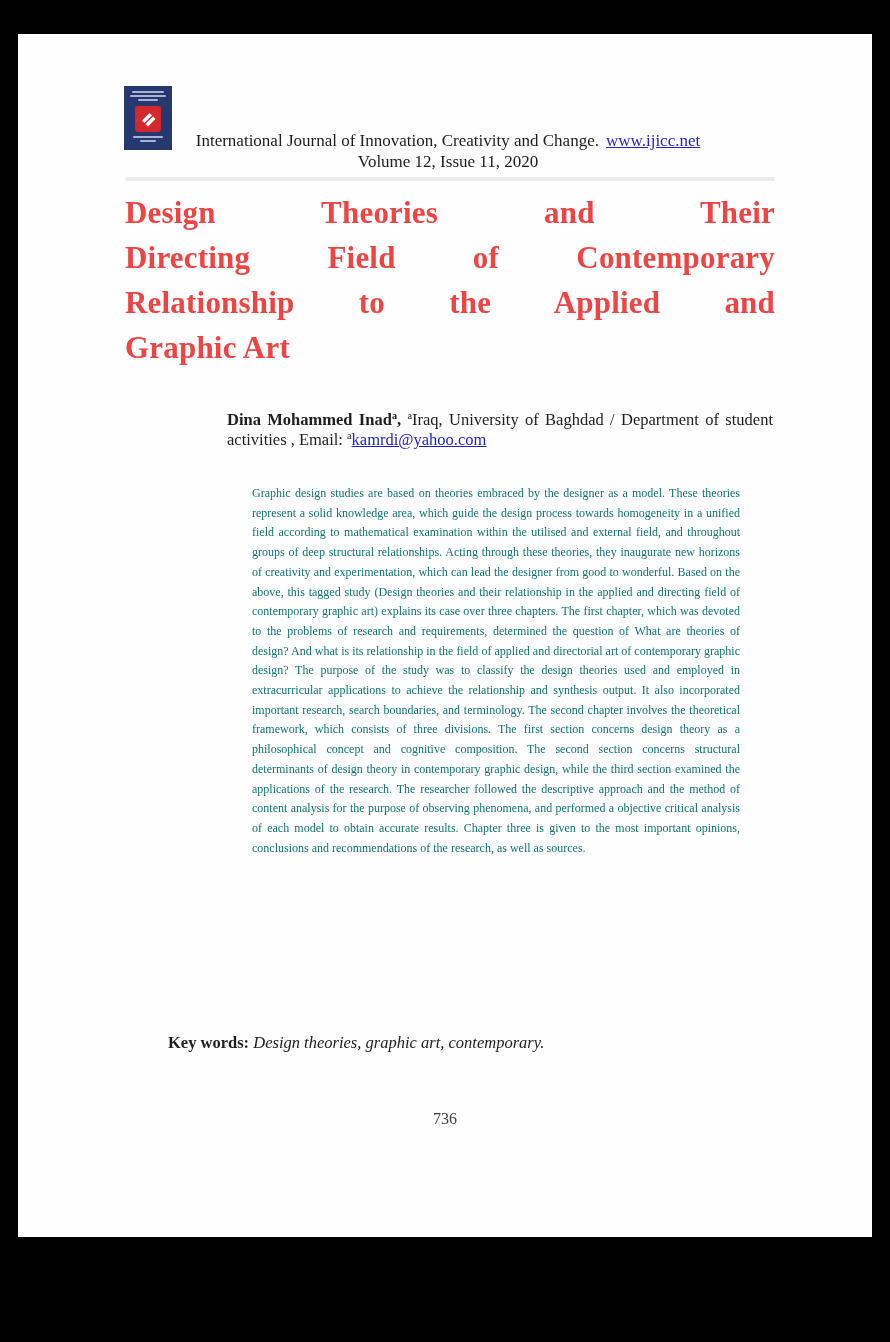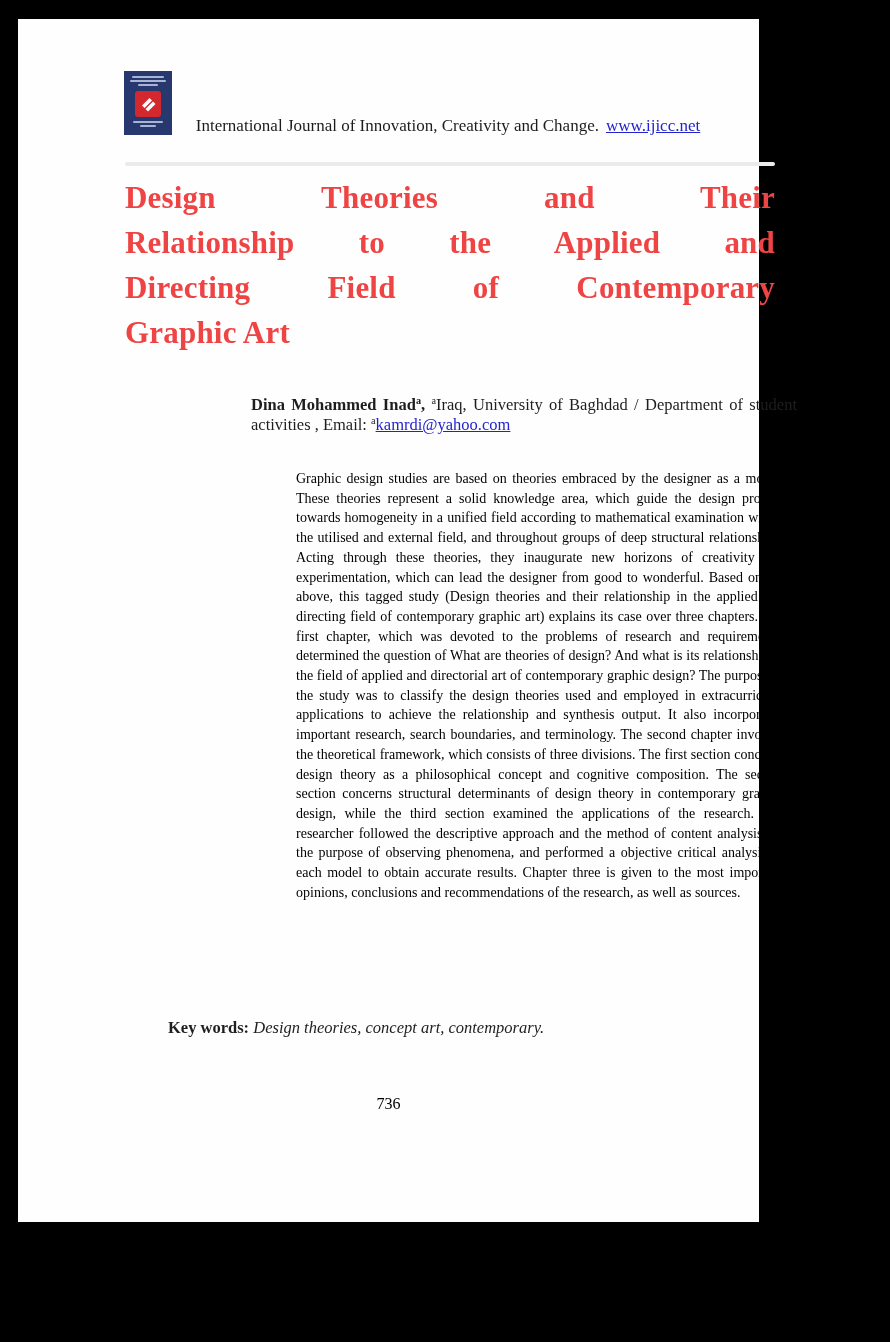--- a/index.html
+++ b/index.html
@@ -10,22 +10,22 @@
     width: 890px;
     height: 1342px;
     background: #000000;
     overflow: hidden;
     font-family: "Liberation Serif", "DejaVu Serif", serif;
   }
 
   .page {
     position: absolute;
     left: 18px;
-    top: 19px;
-    width: 741px;
+    top: 34px;
+    width: 854px;
     height: 1203px;
     background: #fefefe;
   }
 
   
   .logo {
     position: absolute;
     left: 106px;
     top: 52px;
     width: 48px;
@@ -96,37 +96,35 @@
   
   .author {
     position: absolute;
     left: 209px;
     top: 376px;
     width: 546px;
     font-size: 16.5px;
     line-height: 20px;
     color: #1e1e1e;
     text-align: justify;
-    margin-left: 24px;
   }
   .author .name { font-weight: bold; }
   sup { font-size: 0.62em; line-height: 0; }
   .email-link { color: #2323cc; text-decoration: underline; cursor: pointer; }
 
   
   .abstract {
     position: absolute;
     left: 234px;
     top: 450px;
     width: 488px;
-    font-size: 14px;
+    font-size: 12px;
     line-height: 19.7px;
-    color: #000000;
+    color: #0f766e;
     text-align: justify;
-    margin-left: 44px;
   }
 
   
   .keywords {
     position: absolute;
     left: 130px;
     top: 999px;
     width: 620px;
     font-size: 16.5px;
     color: #1e1e1e;
@@ -135,21 +133,21 @@
   .keywords .kw-text { font-style: italic; }
 
   
   .page-number {
     position: absolute;
     left: 0;
     top: 1076px;
     width: 100%;
     text-align: center;
     font-size: 16px;
-    color: #000000;
+    color: #404040;
   }
 </style>
 </head>
 <body>
 
 <div class="stage">
   <div class="page">
 
     <div class="logo">
       <div class="txtbar" style="width:32px"></div>
@@ -159,39 +157,40 @@
         <rect x="0" y="0" width="26" height="26" rx="3" fill="#d2282e"></rect>
         <polygon points="7,14.5 14.5,7 17,9.5 9.5,17" fill="#ffffff"></polygon>
         <polygon points="10.5,18 18,10.5 20.5,13 13,20.5" fill="#ffffff"></polygon>
       </svg>
       <div class="txtbar" style="width:30px"></div>
       <div class="txtbar" style="width:16px"></div>
     </div>
 
     <div class="header-text">
       <div><span>International Journal of Innovation, Creativity and Change.</span><a class="header-link">www.ijicc.net</a></div>
+      <div>Volume 12, Issue 11, 2020</div>
     </div>
 
     <div class="divider"></div>
 
     <div class="title">
       <div class="title-line">Design Theories and Their</div>
+      <div class="title-line">Directing Field of Contemporary</div>
       <div class="title-line">Relationship to the Applied and</div>
-      <div class="title-line">Directing Field of Contemporary</div>
       <div class="title-line last">Graphic Art</div>
     </div>
 
     <div class="author">
       <span class="name"><span>Dina Mohammed Inad</span><sup>a</sup><span>,</span></span>
       <sup>a</sup><span>Iraq, University of Baghdad / Department of student activities , Email: </span><sup>a</sup><a class="email-link">kamrdi@yahoo.com</a>
     </div>
 
     <div class="abstract">Graphic design studies are based on theories embraced by the designer as a model. These theories represent a solid knowledge area, which guide the design process towards homogeneity in a unified field according to mathematical examination within the utilised and external field, and throughout groups of deep structural relationships. Acting through these theories, they inaugurate new horizons of creativity and experimentation, which can lead the designer from good to wonderful. Based on the above, this tagged study (Design theories and their relationship in the applied and directing field of contemporary graphic art) explains its case over three chapters. The first chapter, which was devoted to the problems of research and requirements, determined the question of What are theories of design? And what is its relationship in the field of applied and directorial art of contemporary graphic design? The purpose of the study was to classify the design theories used and employed in extracurricular applications to achieve the relationship and synthesis output. It also incorporated important research, search boundaries, and terminology. The second chapter involves the theoretical framework, which consists of three divisions. The first section concerns design theory as a philosophical concept and cognitive composition. The second section concerns structural determinants of design theory in contemporary graphic design, while the third section examined the applications of the research. The researcher followed the descriptive approach and the method of content analysis for the purpose of observing phenomena, and performed a objective critical analysis of each model to obtain accurate results. Chapter three is given to the most important opinions, conclusions and recommendations of the research, as well as sources.</div>
 
     <div class="keywords">
       <span class="kw-label">Key words:</span>
-      <span class="kw-text">Design theories, concept art, contemporary.</span>
+      <span class="kw-text">Design theories, graphic art, contemporary.</span>
     </div>
 
     <div class="page-number">736</div>
 
   </div>
 </div>
 
 </body></html>

